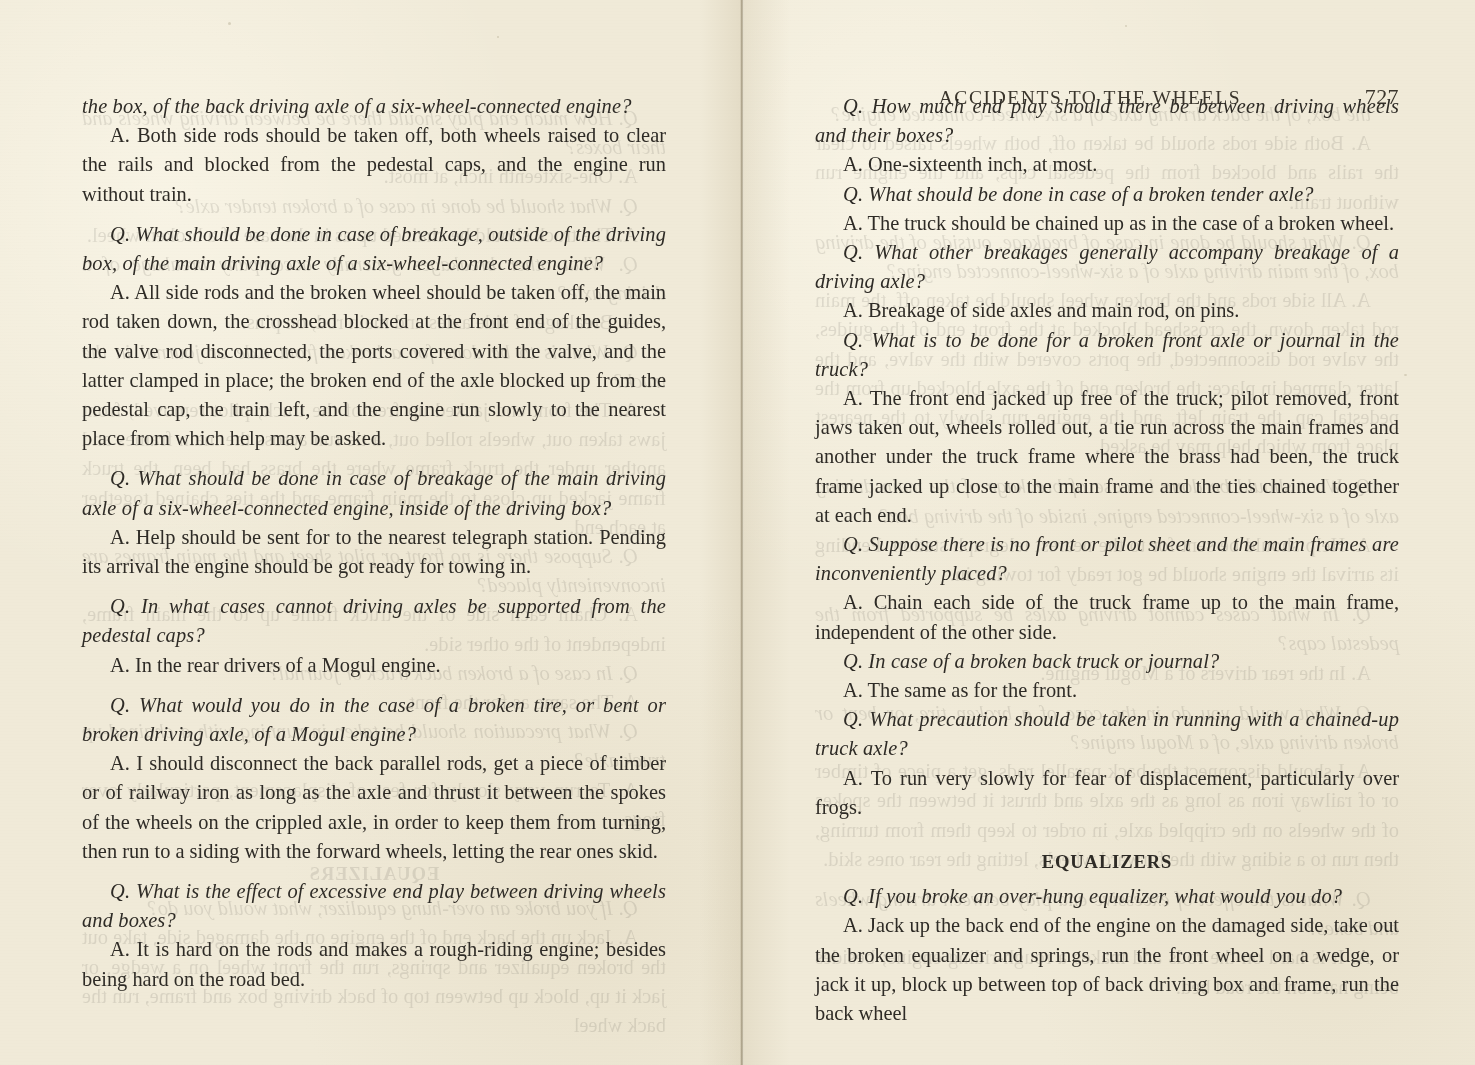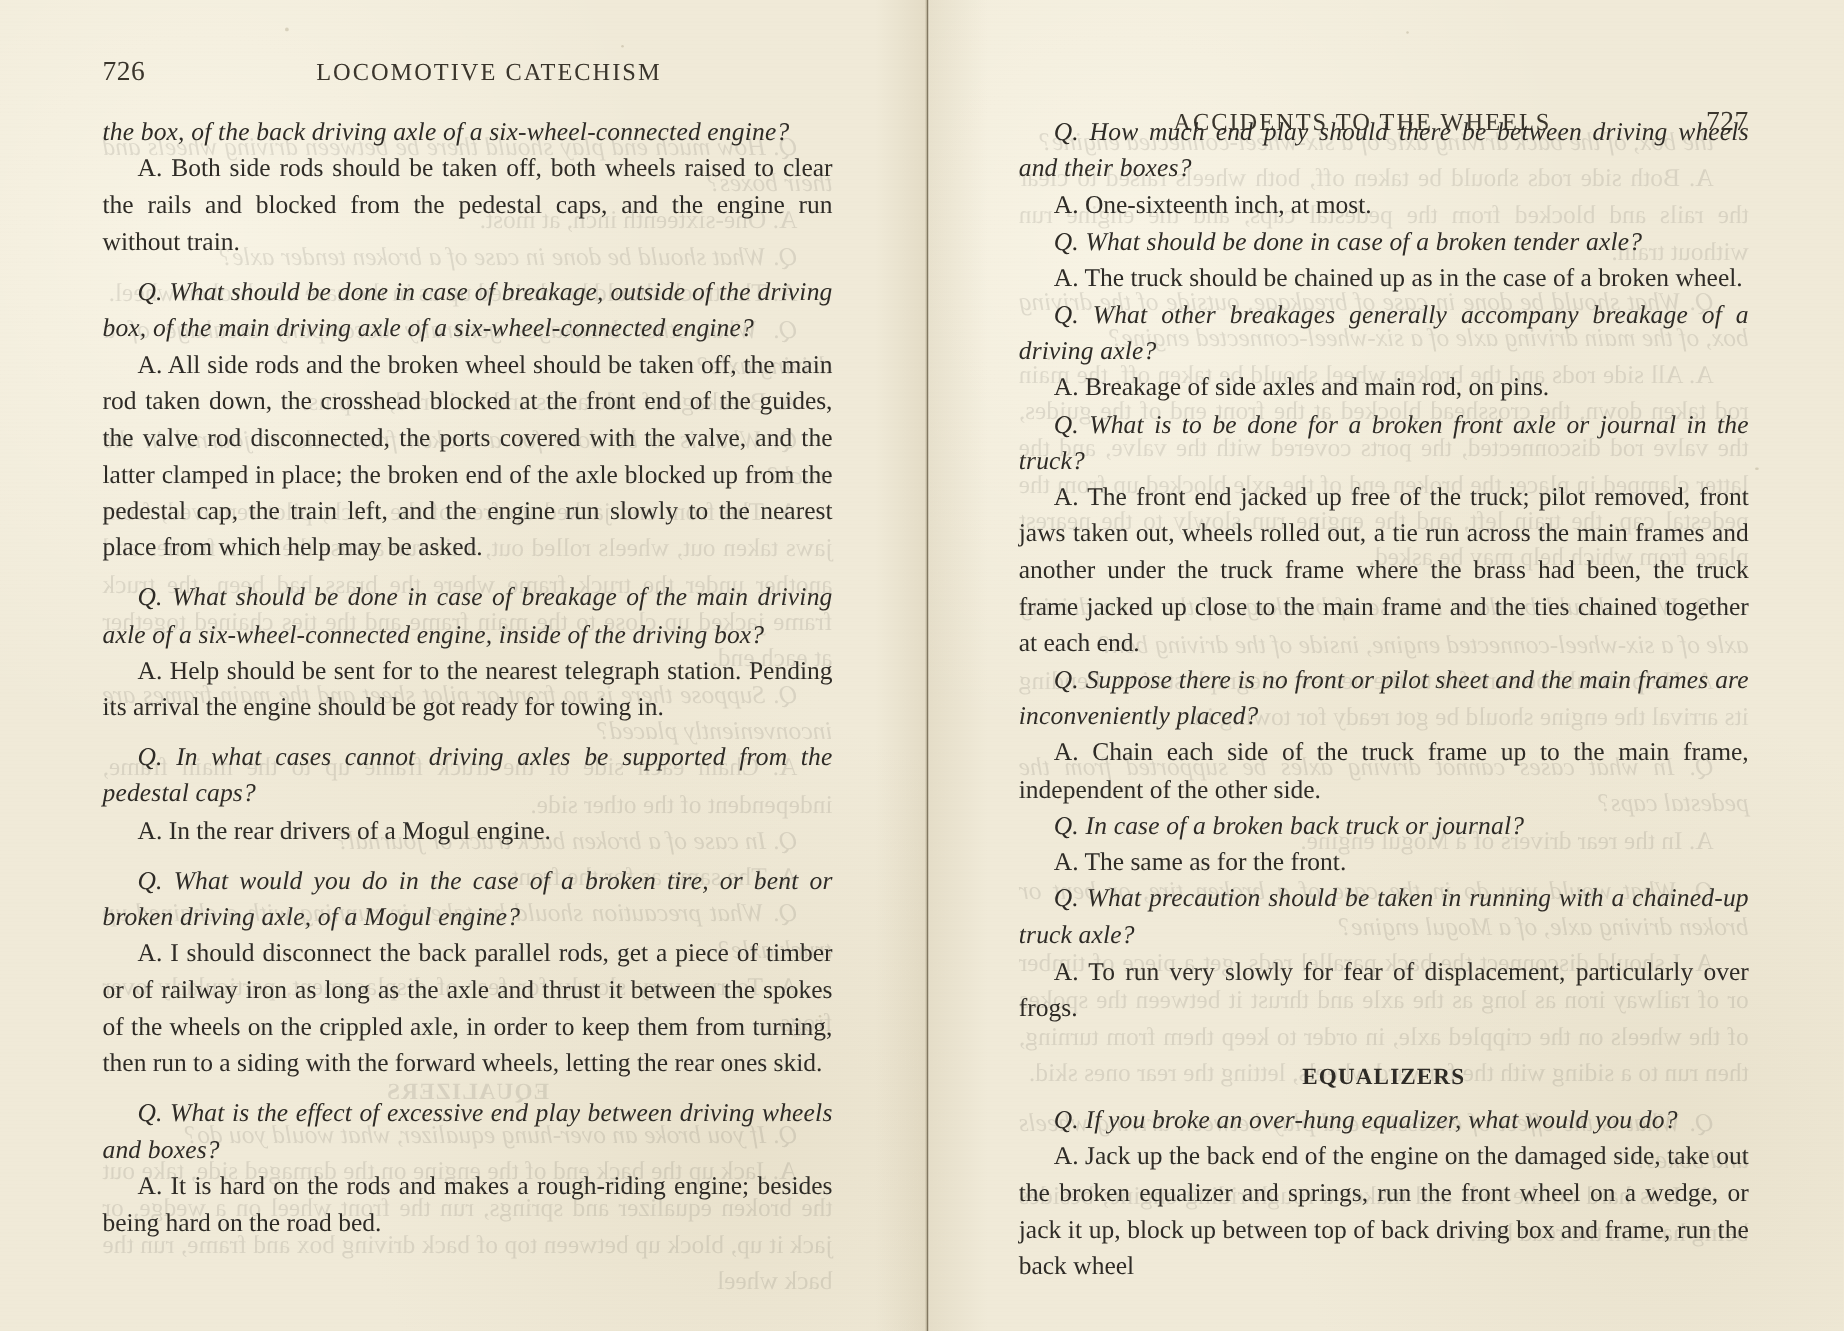--- a/index.html
+++ b/index.html
@@ -220,24 +220,20 @@
       <p class="q gap">Q. What would you do in the case of a broken tire, or bent or broken driving axle, of a Mogul engine?</p>
       <p class="">A. I should disconnect the back parallel rods, get a piece of timber or of railway iron as long as the axle and thrust it between the spokes of the wheels on the crippled axle, in order to keep them from turning, then run to a siding with the forward wheels, letting the rear ones skid.</p>
       <p class="q gap">Q. What is the effect of excessive end play between driving wheels and boxes?</p>
       <p class="">A. It is hard on the rods and makes a rough-riding engine; besides being hard on the road bed.</p>
     </div>
 
   <div id="gutter-shade-l"></div>
   <div id="gutter-shade-r"></div>
   <div id="gutter"></div>
 
-  <div class="runhead" id="runhead-verso">
-    <span class="folio">726</span>
-    <span class="title">LOCOMOTIVE CATECHISM</span>
-  </div>
 
   <div class="runhead" id="runhead-recto">
     <span class="title">ACCIDENTS TO THE WHEELS</span>
     <span class="folio">727</span>
   </div>
 
   <div class="column" id="col-verso">
       <p class="para q cont">the box, of the back driving axle of a six-wheel-connected engine?</p>
       <p class="para a">A. Both side rods should be taken off, both wheels raised to clear the rails and blocked from the pedestal caps, and the engine run without train.</p>
       <p class="para q gap">Q. What should be done in case of breakage, outside of the driving box, of the main driving axle of a six-wheel-connected engine?</p>

